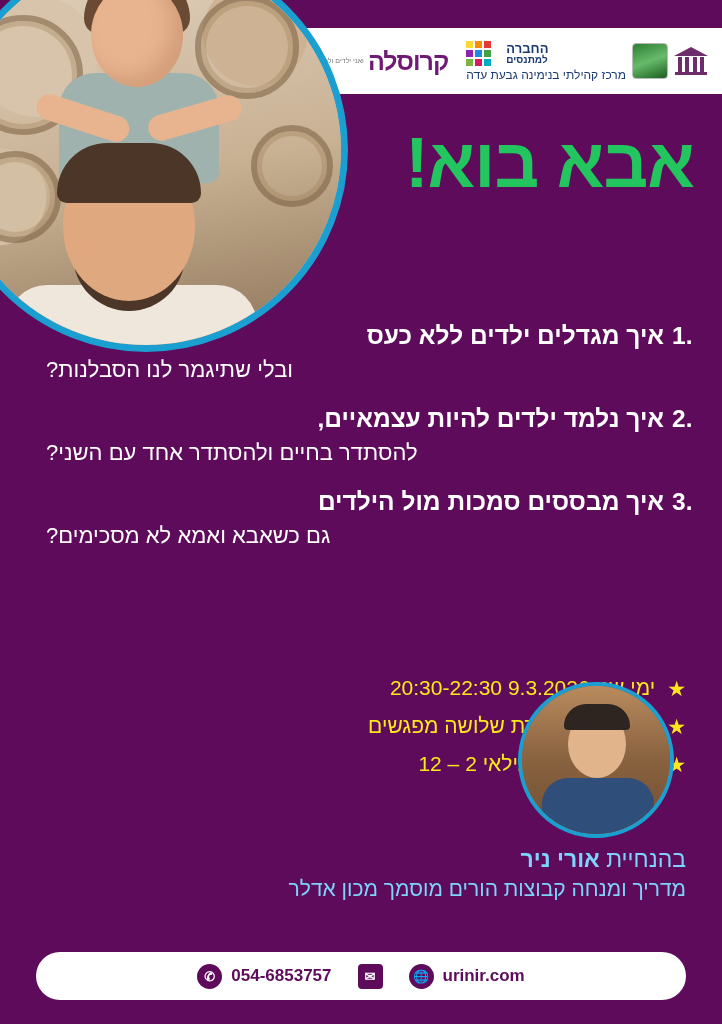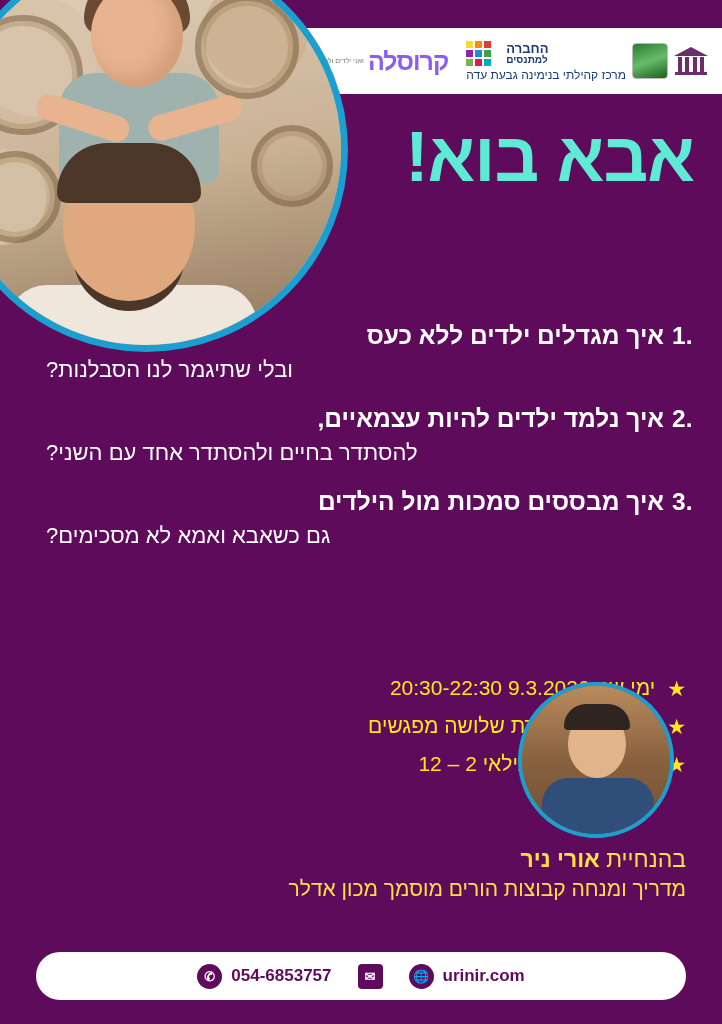--- a/index.html
+++ b/index.html
@@ -39,21 +39,21 @@
   }
   .logo-karusela {
     display: flex;
     align-items: center;
     gap: 4px;
     direction: rtl;
   }
   .logo-karusela .kname {
     font-size: 25px;
     font-weight: bold;
-    color: #8b5cf6;
+    color: #701a75;
     letter-spacing: -1px;
     line-height: 1;
   }
   .logo-karusela .ksub {
     font-size: 7px;
     color: #777;
     line-height: 1.1;
     text-align: center;
   }
   .hearts {
@@ -220,23 +220,23 @@
   .dad-shirt {
     position: absolute; left: 56px; top: 330px;
     width: 250px; height: 120px;
     border-radius: 40px 40px 0 0;
     background: #efe7dc;
   }
 
   
   .headline {
     position: absolute;
-    top: 121px;
+    top: 127px;
     right: 28px;
-    color: #5eead4;
+    color: #22c55e;
     font-size: 70px;
     font-weight: bold;
     direction: rtl;
     text-align: right;
     letter-spacing: -1px;
     line-height: 1.05;
   }
   .subhead {
     position: absolute;
     top: 252px;
@@ -342,21 +342,21 @@
     background: #2f4f7a;
   }
 
   
   .credit {
     position: absolute;
     top: 846px;
     right: 36px;
     direction: rtl;
     text-align: right;
-    color: #fde047;
+    color: #7dd3fc;
   }
   .credit-line1 { font-size: 23px; }
   .credit-line1 b { font-weight: bold; }
   .credit-line2 { font-size: 21px; margin-top: 4px; }
 
   
   .contact-bar {
     position: absolute;
     left: 36px;
     right: 36px;

